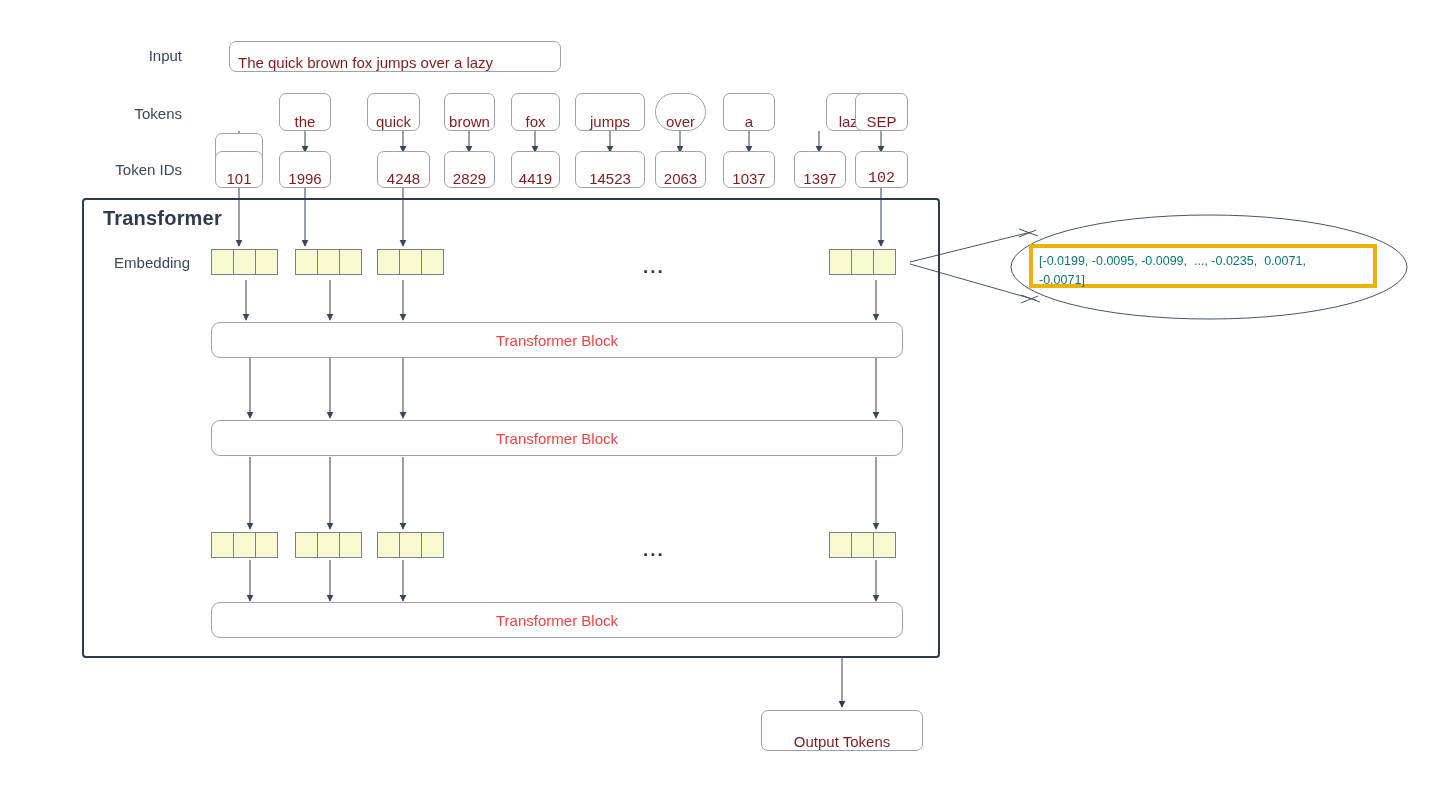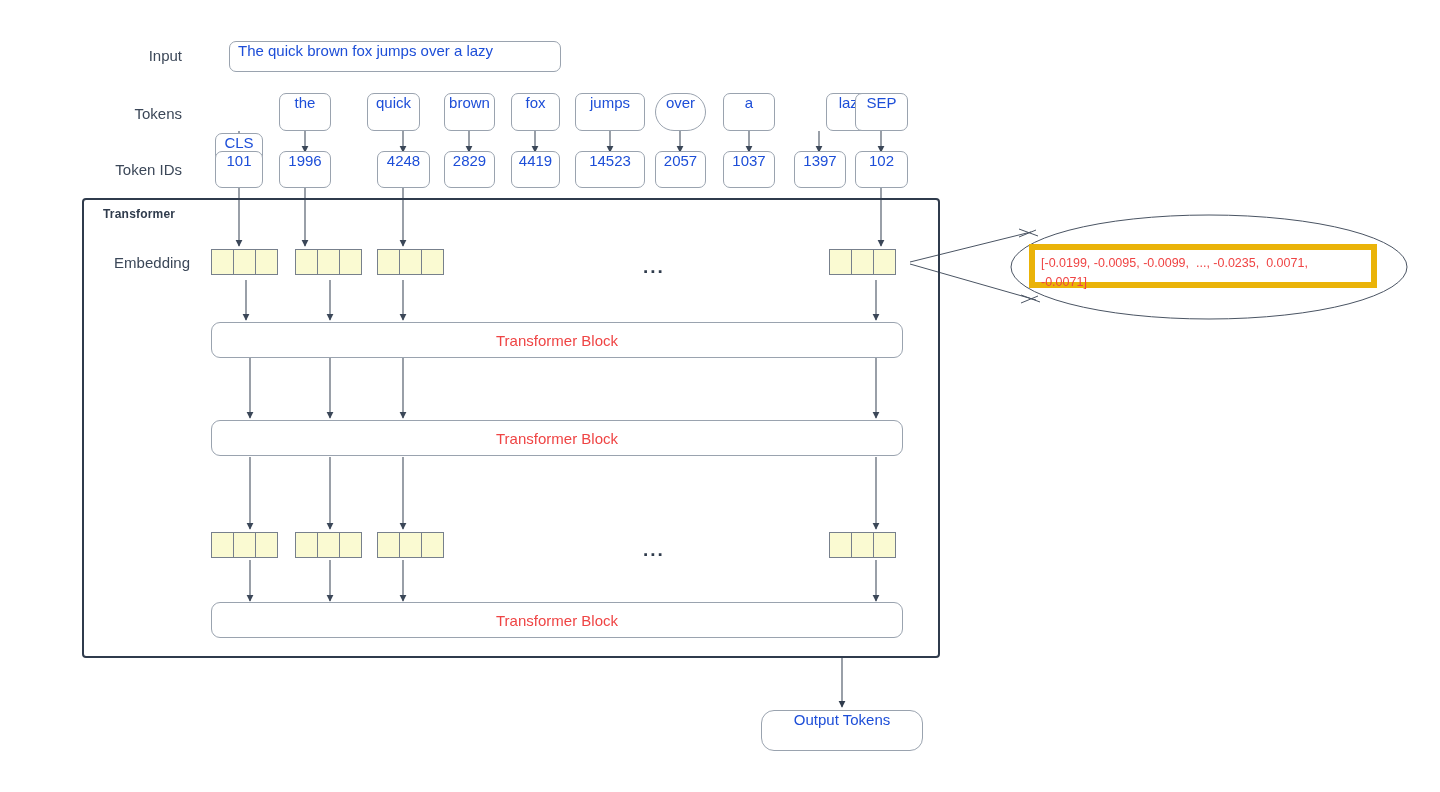--- a/index.html
+++ b/index.html
@@ -11,54 +11,54 @@
   #stage{position:absolute;left:0;top:0;width:1440px;height:792px;}
   svg#wires{position:absolute;left:0;top:0;width:1440px;height:792px;pointer-events:none;}
 
   .lbl{
     position:absolute;font-size:15px;color:#3b4758;
     text-align:right;white-space:nowrap;
   }
   .rbox{
     position:absolute;box-sizing:border-box;
     border:1px solid #9aa3af;border-radius:7px;background:#fff;
-    display:flex;align-items:flex-start;justify-content:center;
-    font-size:15px;color:#1d4ed8;white-space:nowrap;
+    display:flex;align-items:flex-end;justify-content:center;
+    font-size:15px;color:#7f1d1d;white-space:nowrap;
   }
   .rbox.tok{font-size:15px;}
   .inputbox{font-size:15px;justify-content:flex-start;padding-left:8px;}
 
   .tcontainer{
     position:absolute;box-sizing:border-box;
     border:2.5px solid #2f3b4c;border-radius:4px;background:transparent;
   }
   .tcontainer-title{
-    position:absolute;font-size:12px;font-weight:bold;color:#2f3b4c;
+    position:absolute;font-size:20px;font-weight:bold;color:#2f3b4c;
     letter-spacing:.2px;
   }
   .tblock{
     position:absolute;box-sizing:border-box;
     border:1px solid #9aa3af;border-radius:9px;background:#fff;
     display:flex;align-items:center;justify-content:center;
     font-size:15px;color:#ef4444;
   }
   .embgroup{position:absolute;display:flex;}
   .embcell{
     box-sizing:border-box;width:23px;height:26px;
     background:#fafad2;border:1px solid #77808c;margin-left:-1px;
   }
   .embcell:first-child{margin-left:0;}
   .dots{
     position:absolute;font-size:19px;font-weight:bold;color:#2f3b4c;
     letter-spacing:2px;line-height:1;
   }
   .callout-text{
     position:absolute;box-sizing:border-box;
-    border:6px solid #eab308;background:#fff;
-    font-size:12.5px;line-height:1.5;color:#ef4444;
+    border:4px solid #eab308;background:#fff;
+    font-size:12.5px;line-height:1.5;color:#0f766e;
     padding:4px 6px;white-space:pre-wrap;
   }
 </style>
 </head>
 <body>
 
 <div id="stage">
 
   <svg id="wires" viewBox="0 0 1440 792">
     <defs>
@@ -177,29 +177,29 @@
   <div class="rbox" style="left:444px;top:151px;width:51px;height:37px;">
     <span>2829</span>
     </div>
   <div class="rbox" style="left:511px;top:151px;width:49px;height:37px;">
     <span>4419</span>
     </div>
   <div class="rbox" style="left:575px;top:151px;width:70px;height:37px;border-radius:7px;">
     <span>14523</span>
     </div>
   <div class="rbox" style="left:655px;top:151px;width:51px;height:37px;">
-    <span>2057</span>
+    <span>2063</span>
     </div>
   <div class="rbox" style="left:723px;top:151px;width:52px;height:37px;">
     <span>1037</span>
     </div>
   <div class="rbox" style="left:794px;top:151px;width:52px;height:37px;">
     <span>1397</span>
     </div>
-  <div class="rbox" style="left:855px;top:151px;width:53px;height:37px;">
+  <div class="rbox" style="left:855px;top:151px;width:53px;height:37px;font-family:Liberation Mono, monospace;">
     <span>102</span>
     </div>
 
   <div class="tcontainer" style="left:82px;top:198px;width:858px;height:460px;"></div>
   <div class="tcontainer-title" style="left:103px;top:207px;">Transformer</div>
 
   <div class="embgroup" style="left:211px;top:249px;">
     <div class="embcell"></div>
     <div class="embcell"></div>
     <div class="embcell"></div>
@@ -249,17 +249,17 @@
   <div class="embgroup" style="left:829px;top:532px;">
     <div class="embcell"></div>
     <div class="embcell"></div>
     <div class="embcell"></div>
   </div>
   <div class="dots" style="left:643px;top:540px;">...</div>
 
   <div class="callout-text" style="left:1029px;top:244px;width:348px;height:44px;">[-0.0199, -0.0095, -0.0099,  ..., -0.0235,  0.0071,
 -0.0071]</div>
 
-  <div class="rbox" style="left:761px;top:710px;width:162px;height:41px;border-radius:13px;">
+  <div class="rbox" style="left:761px;top:710px;width:162px;height:41px;">
     <span>Output Tokens</span>
   </div>
 
 </div>
 
 </body></html>

